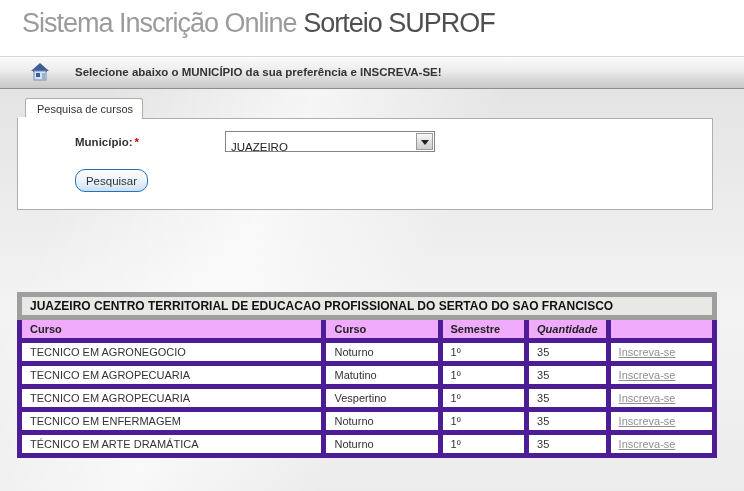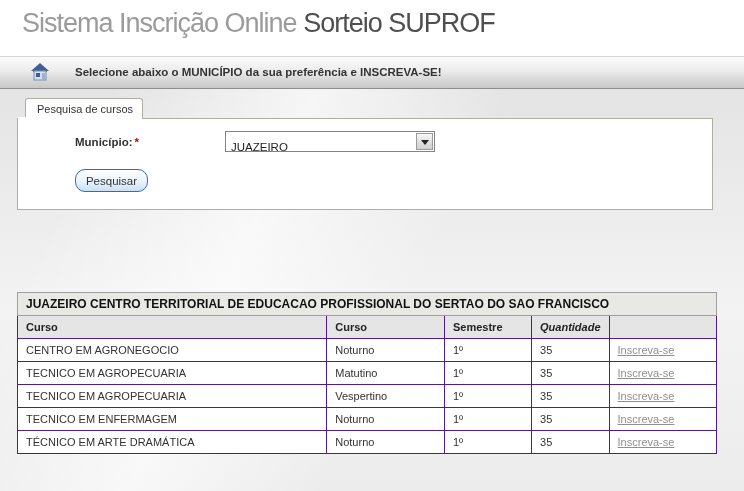--- a/index.html
+++ b/index.html
@@ -44,25 +44,25 @@
   .sel-btn .arr{position:absolute; left:4px; top:6px; width:0; height:0;
     border-left:4px solid transparent; border-right:4px solid transparent; border-top:5px solid #222;}
 
   .btn-pesquisar{position:absolute; left:75px; top:169px; width:73px; height:23px; z-index:4;
     background:linear-gradient(#fefefe,#e9f3fb 55%,#c9e0f5); border:1px solid #2a70b8; border-radius:10px;
     font-family:"Liberation Sans",sans-serif; font-size:11.5px; color:#333; cursor:pointer;}
 
   
   .results{position:absolute; left:17px; top:292px; width:700px; border-collapse:collapse; z-index:2;
     font-size:11px; color:#333; background:#fff;}
-  .results td, .results th{border:1px solid #4c1d95; padding:0 8px; text-align:left; font-weight:normal;
+  .results td, .results th{border:5px solid #4c1d95; padding:0 8px; text-align:left; font-weight:normal;
     height:22px; box-sizing:border-box; white-space:nowrap; overflow:hidden;}
   .results .title-row td{background:#e8e8e4; font-weight:bold; font-size:12px; color:#111; height:23px;
     border-color:#9f9f9f;}
-  .results .head-row th{font-weight:bold; color:#222; background:#e5e5e5;}
+  .results .head-row th{font-weight:bold; color:#222; background:#f0abfc;}
   .results tr{height:23px;}
   .results{border:1px solid #9f9f9f;}
   .col-curso{width:315px;} .col-turno{width:120px;} .col-sem{width:88px;} .col-qtd{width:68px;font-style:italic;} .col-link{width:109px;}
   .inscrever{color:#8f8f8f; text-decoration:underline; cursor:pointer;}
 </style>
 </head>
 <body>
 
 <div id="screen">
 
@@ -110,21 +110,21 @@
       <td colspan="5">JUAZEIRO CENTRO TERRITORIAL DE EDUCACAO PROFISSIONAL DO SERTAO DO SAO FRANCISCO</td>
     </tr>
     <tr class="head-row">
       <th class="col-curso">Curso</th>
       <th class="col-turno">Curso</th>
       <th class="col-sem">Semestre</th>
       <th class="col-qtd">Quantidade</th>
       <th class="col-link"></th>
     </tr>
     <tr>
-      <td>CENTRO EM AGRONEGOCIO</td>
+      <td>TECNICO EM AGRONEGOCIO</td>
       <td>Noturno</td>
       <td>1º</td>
       <td>35</td>
       <td><a class="inscrever">Inscreva-se</a></td>
     </tr>
     <tr>
       <td>TECNICO EM AGROPECUARIA</td>
       <td>Matutino</td>
       <td>1º</td>
       <td>35</td>

